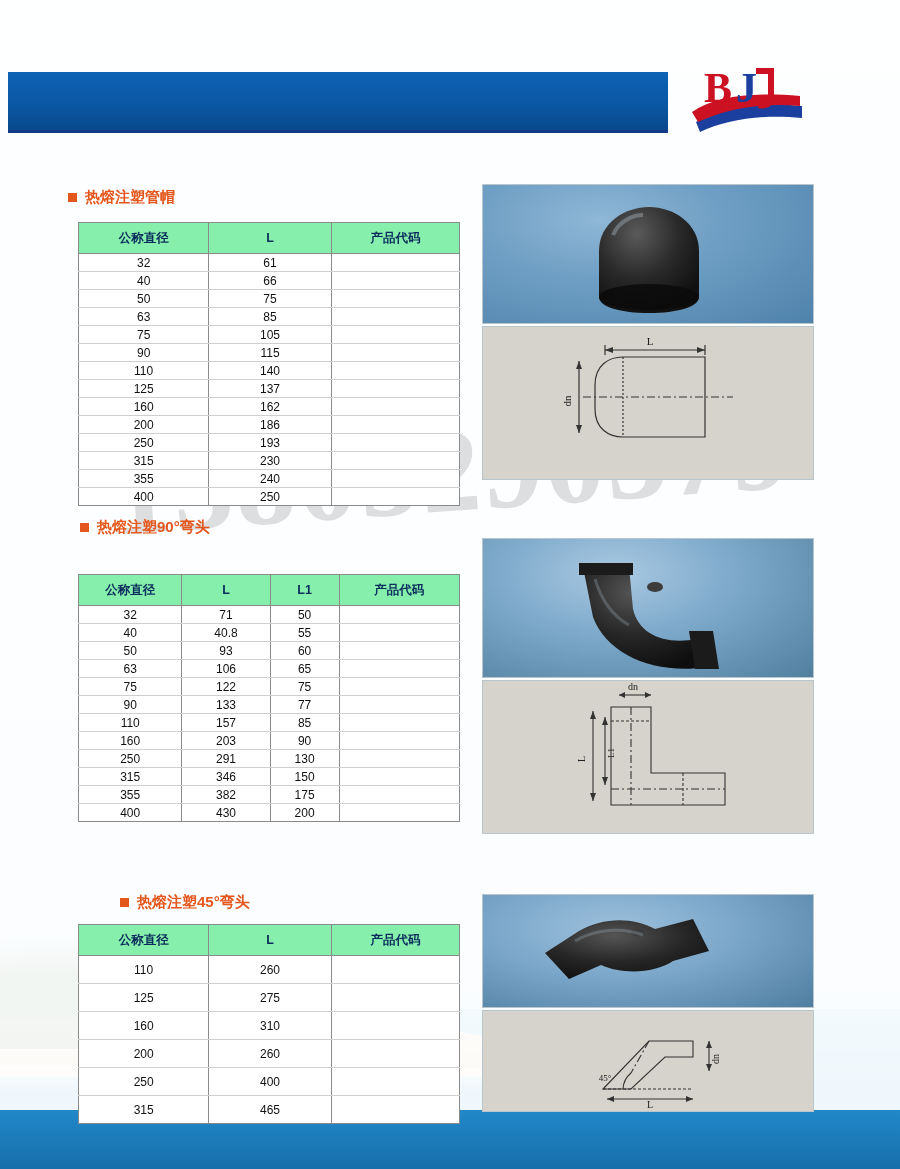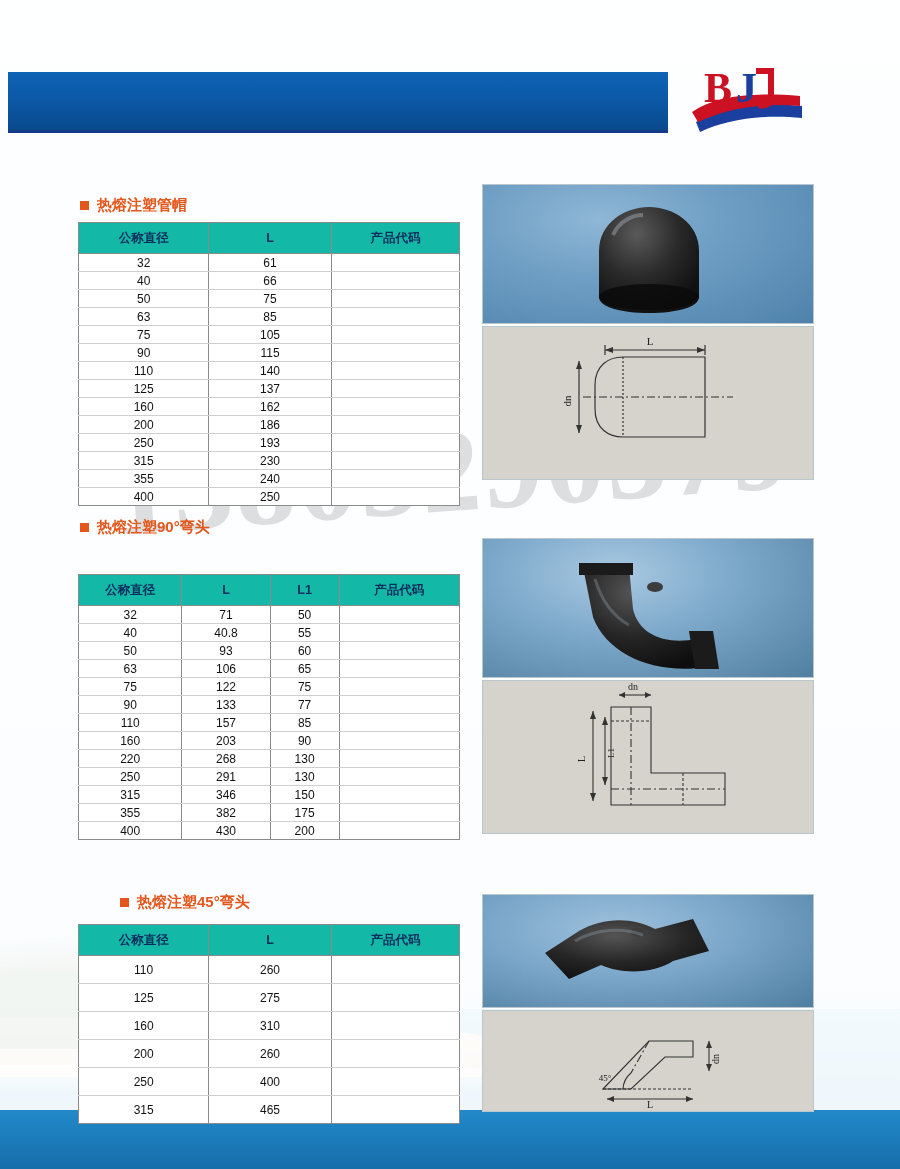--- a/index.html
+++ b/index.html
@@ -113,21 +113,21 @@
 
   table.spec {
     position: absolute;
     border-collapse: collapse;
     background: #fff;
     font-size: 12px;
     color: #111;
     border: 1px solid #8a8a8a;
   }
   table.spec th {
-    background: #14b8a6;
+    background: #86efac;
     border: 1px solid #8a8a8a;
     font-weight: bold;
     font-size: 12.5px;
     color: #0a2c5c;
     height: 28px;
   }
   table.spec td {
     border-left: 1px solid #8a8a8a;
     border-right: 1px solid #8a8a8a;
     border-top: 1px solid #cfcfcf;
@@ -200,21 +200,21 @@
         <path d="M2 50 C26 34 62 30 110 34 L110 44 C68 40 34 48 8 60 Z" fill="#cc1122"></path>
         <text x="14" y="40" font-family="Liberation Serif, serif" font-size="42" font-weight="bold" fill="#cc1122">B</text>
         <text x="46" y="40" font-family="Liberation Serif, serif" font-size="42" font-weight="bold" fill="#1a3f9e">J</text>
         <path d="M66 6 L84 6 L84 36 C84 44 76 48 68 46 L70 38 C76 39 78 36 78 32 L78 12 L66 12 Z" fill="#cc1122"></path>
       </g>
     </svg>
   </div>
 
   <div class="watermark">13805290379</div>
 
-  <div class="section-title" style="left:80px; top:188px;margin-top:8px;">
+  <div class="section-title" style="left:68px; top:188px;">
     <span class="bullet"></span><span>热熔注塑管帽</span>
   </div>
 
   <table class="spec t1" style="left:78px; top:222px; width:382px;">
     <thead>
       <tr>
         <th style="width:130px;">公称直径</th>
         <th style="width:122px;">L</th>
         <th style="width:128px;">产品代码</th>
       </tr>
@@ -381,26 +381,20 @@
       <tr>
           <td>110</td>
           <td>157</td>
           <td>85</td>
           <td></td>
         </tr>
       <tr>
           <td>160</td>
           <td>203</td>
           <td>90</td>
-          <td></td>
-        </tr>
-      <tr>
-          <td>220</td>
-          <td>268</td>
-          <td>130</td>
           <td></td>
         </tr>
       <tr>
           <td>250</td>
           <td>291</td>
           <td>130</td>
           <td></td>
         </tr>
       <tr>
           <td>315</td>

